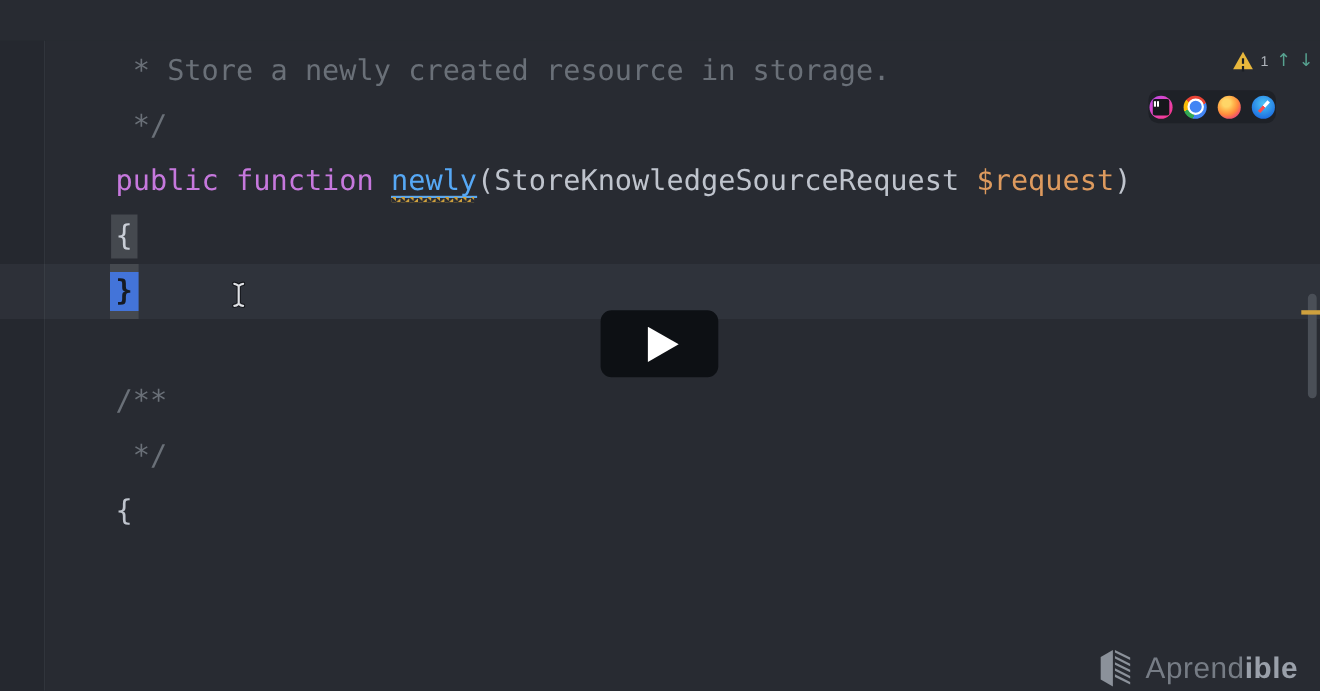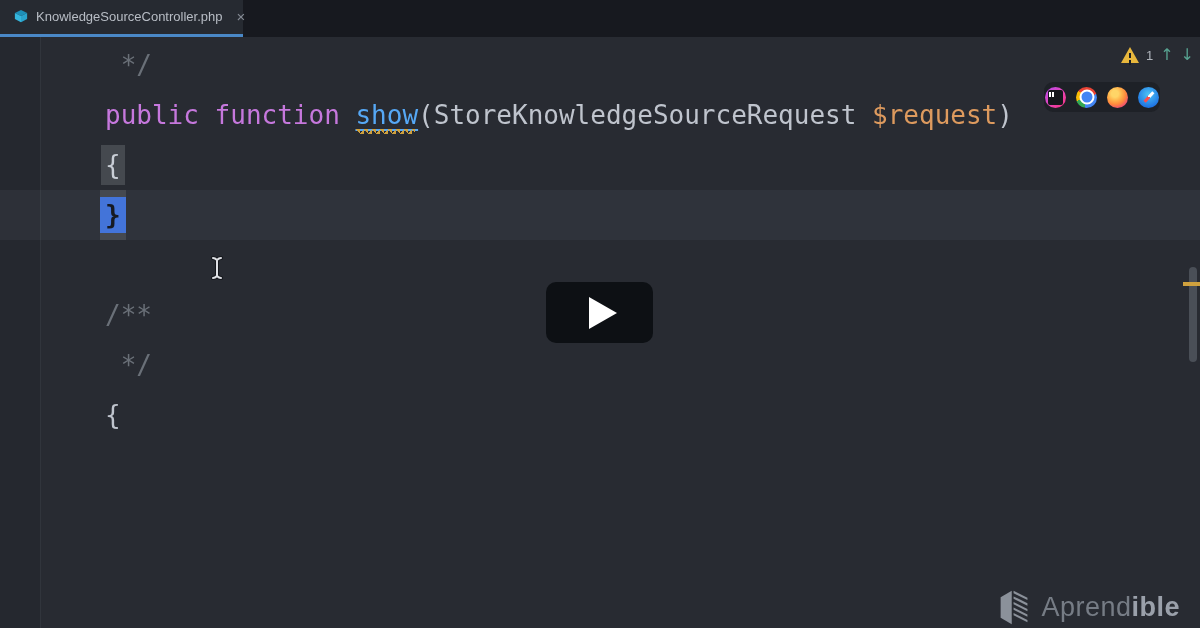--- a/index.html
+++ b/index.html
@@ -97,37 +97,27 @@
   
   .watermark{position:absolute;right:20px;bottom:2px;display:flex;align-items:center;gap:8px;z-index:6;}
   .wm-text{font-size:27px;color:#767c85;letter-spacing:.5px;}
   .wm-text b{color:#9aa0aa;font-weight:700;}
 </style>
 </head>
 <body>
 
 <div class="stage">
 
-  <div class="tabbar">
-    <div class="tab">
-      <svg class="cube" viewBox="0 0 16 16">
-        <polygon points="8,1 15,4.5 8,8 1,4.5" fill="#1d8fb8"></polygon>
-        <polygon points="1,4.5 8,8 8,15 1,11.5" fill="#35b6dd"></polygon>
-        <polygon points="15,4.5 8,8 8,15 15,11.5" fill="#2aa3cc"></polygon>
-      </svg>
-      <span class="tab-title">KnowledgeSourceController.php</span>
-      <span class="tab-close">×</span>
-    </div>
-  </div>
 
   <div class="editor">
     <div class="gutter"></div>
     <div class="code">
+        <div class="line"><span class="tok-comment"> * Store a newly created resource in storage.</span></div>
         <div class="line"><span class="tok-comment"> */</span></div>
-        <div class="line"><span class="tok-keyword">public function </span><span class="tok-fn-warn"><i>show</i></span><span class="tok-punct">(</span><span class="tok-class">StoreKnowledgeSourceRequest</span><span class="tok-punct"> </span><span class="tok-var">$request</span><span class="tok-punct">)</span></div>
+        <div class="line"><span class="tok-keyword">public function </span><span class="tok-fn-warn"><i>newly</i></span><span class="tok-punct">(</span><span class="tok-class">StoreKnowledgeSourceRequest</span><span class="tok-punct"> </span><span class="tok-var">$request</span><span class="tok-punct">)</span></div>
         <div class="line"><span class="tok-brace-open">{</span></div>
         <div class="line current"><span class="tok-brace-selected">}</span></div>
         <div class="line"></div>
         <div class="line"><span class="tok-comment">/**</span></div>
         <div class="line"><span class="tok-comment"> */</span></div>
         <div class="line"><span class="tok-punct">{</span></div>
       </div>
   </div>
 
   <div class="inspections">

